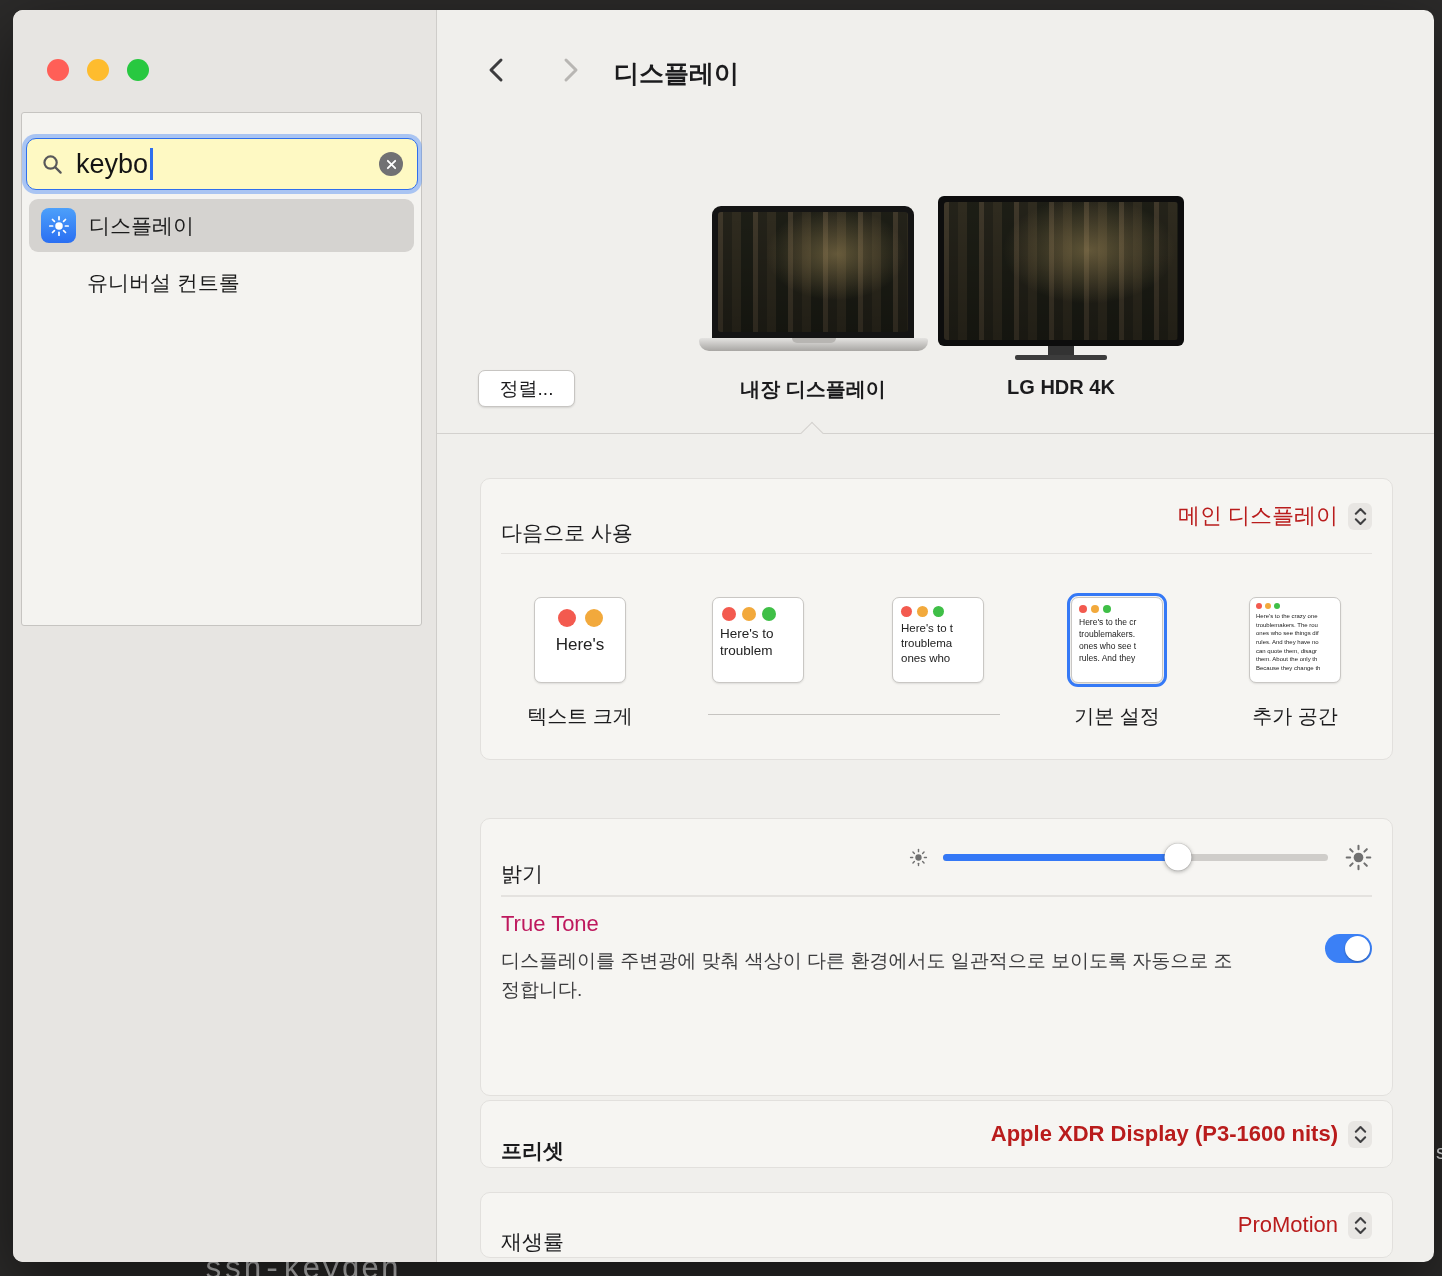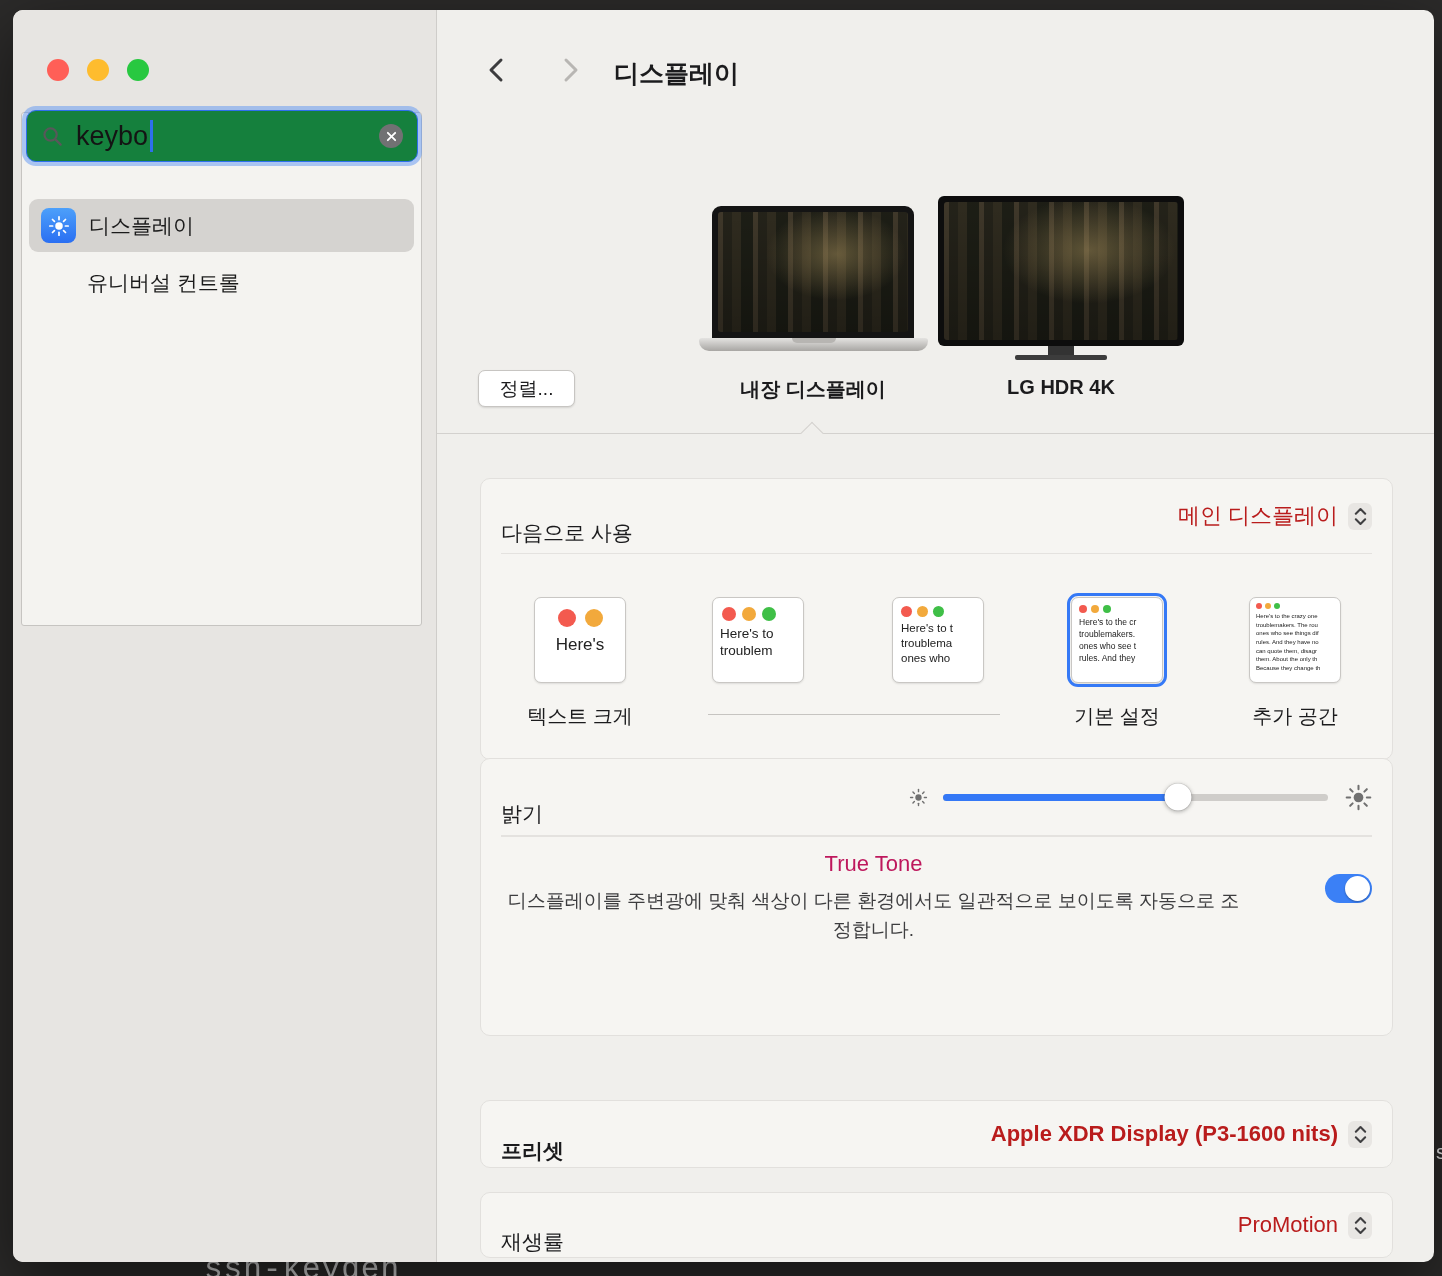--- a/index.html
+++ b/index.html
@@ -18,22 +18,22 @@
   
   .sidebar { position:absolute; left:0; top:0; width:424px; height:100%;
              background:#e7e5e2; border-right:1px solid #cfcdca; }
   .traffic { position:absolute; top:49px; width:22px; height:22px; border-radius:50%; }
   .t-close { left:34px; background:#ff5f57; }
   .t-min   { left:74px; background:#febc2e; }
   .t-zoom  { left:114px; background:#28c840; }
 
   .search-popup { position:absolute; left:8px; top:102px; width:401px; height:514px;
                   background:#f4f3f0; border:1px solid #c6c4c1; border-radius:3px; }
-  .search-field { position:absolute; left:13px; top:100px; width:392px; height:52px;
-                  background:#15803d; border:1px solid #2f6fed; border-radius:10px;
+  .search-field { position:absolute; left:13px; top:128px; width:392px; height:52px;
+                  background:#fef9c3; border:1px solid #2f6fed; border-radius:10px;
                   box-shadow:0 0 0 4px rgba(77,139,245,0.45);
                   display:flex; align-items:center; padding:0 14px; }
   .search-field .mag { flex:0 0 auto; color:#58585a; }
   .search-text { margin-left:12px; font-size:27px; font-weight:500; color:#141414; }
   .caret { display:inline-block; width:3px; height:32px; background:#2f6fed; margin-left:2px; }
   .sf-spacer { flex:1; }
   .clear-btn { width:24px; height:24px; border-radius:50%; background:#717173;
                display:flex; align-items:center; justify-content:center; }
 
   .result { position:absolute; left:16px; width:385px; display:flex; align-items:center;
@@ -81,21 +81,21 @@
 
   .main-divider { position:absolute; left:424px; right:0; top:423px; height:1px; background:#d3d1ce; }
   .notch { position:absolute; left:791px; top:415px; width:16px; height:16px;
            background:#f0efec; transform:rotate(45deg);
            border-top:1px solid #d3d1ce; border-left:1px solid #d3d1ce; }
 
   
   .panel { position:absolute; left:467px; width:913px; background:#f6f5f2;
            border:1px solid #e2e0dd; border-radius:10px; }
   .panel-1 { top:468px; height:282px; }
-  .panel-2 { top:748px; height:278px;text-align:center; }
+  .panel-2 { top:808px; height:278px; }
   .panel-3 { top:1090px; height:68px; }
   .panel-4 { top:1182px; height:66px; }
   .p-row { display:flex; align-items:center; padding:0 20px; }
   .p-div { height:1px; background:#e4e2df; margin:0 20px; }
   .p-label { font-size:21px; color:#1b1b1d;margin-top:34px; }
   .p-value { font-size:22px; color:#b91c1c; margin-right:10px; }
   .spacer { flex:1; }
   .stepper { width:24px; height:27px; background:#e8e6e3; border-radius:6px;
              display:flex; align-items:center; justify-content:center; color:#3f3f41; }
 

